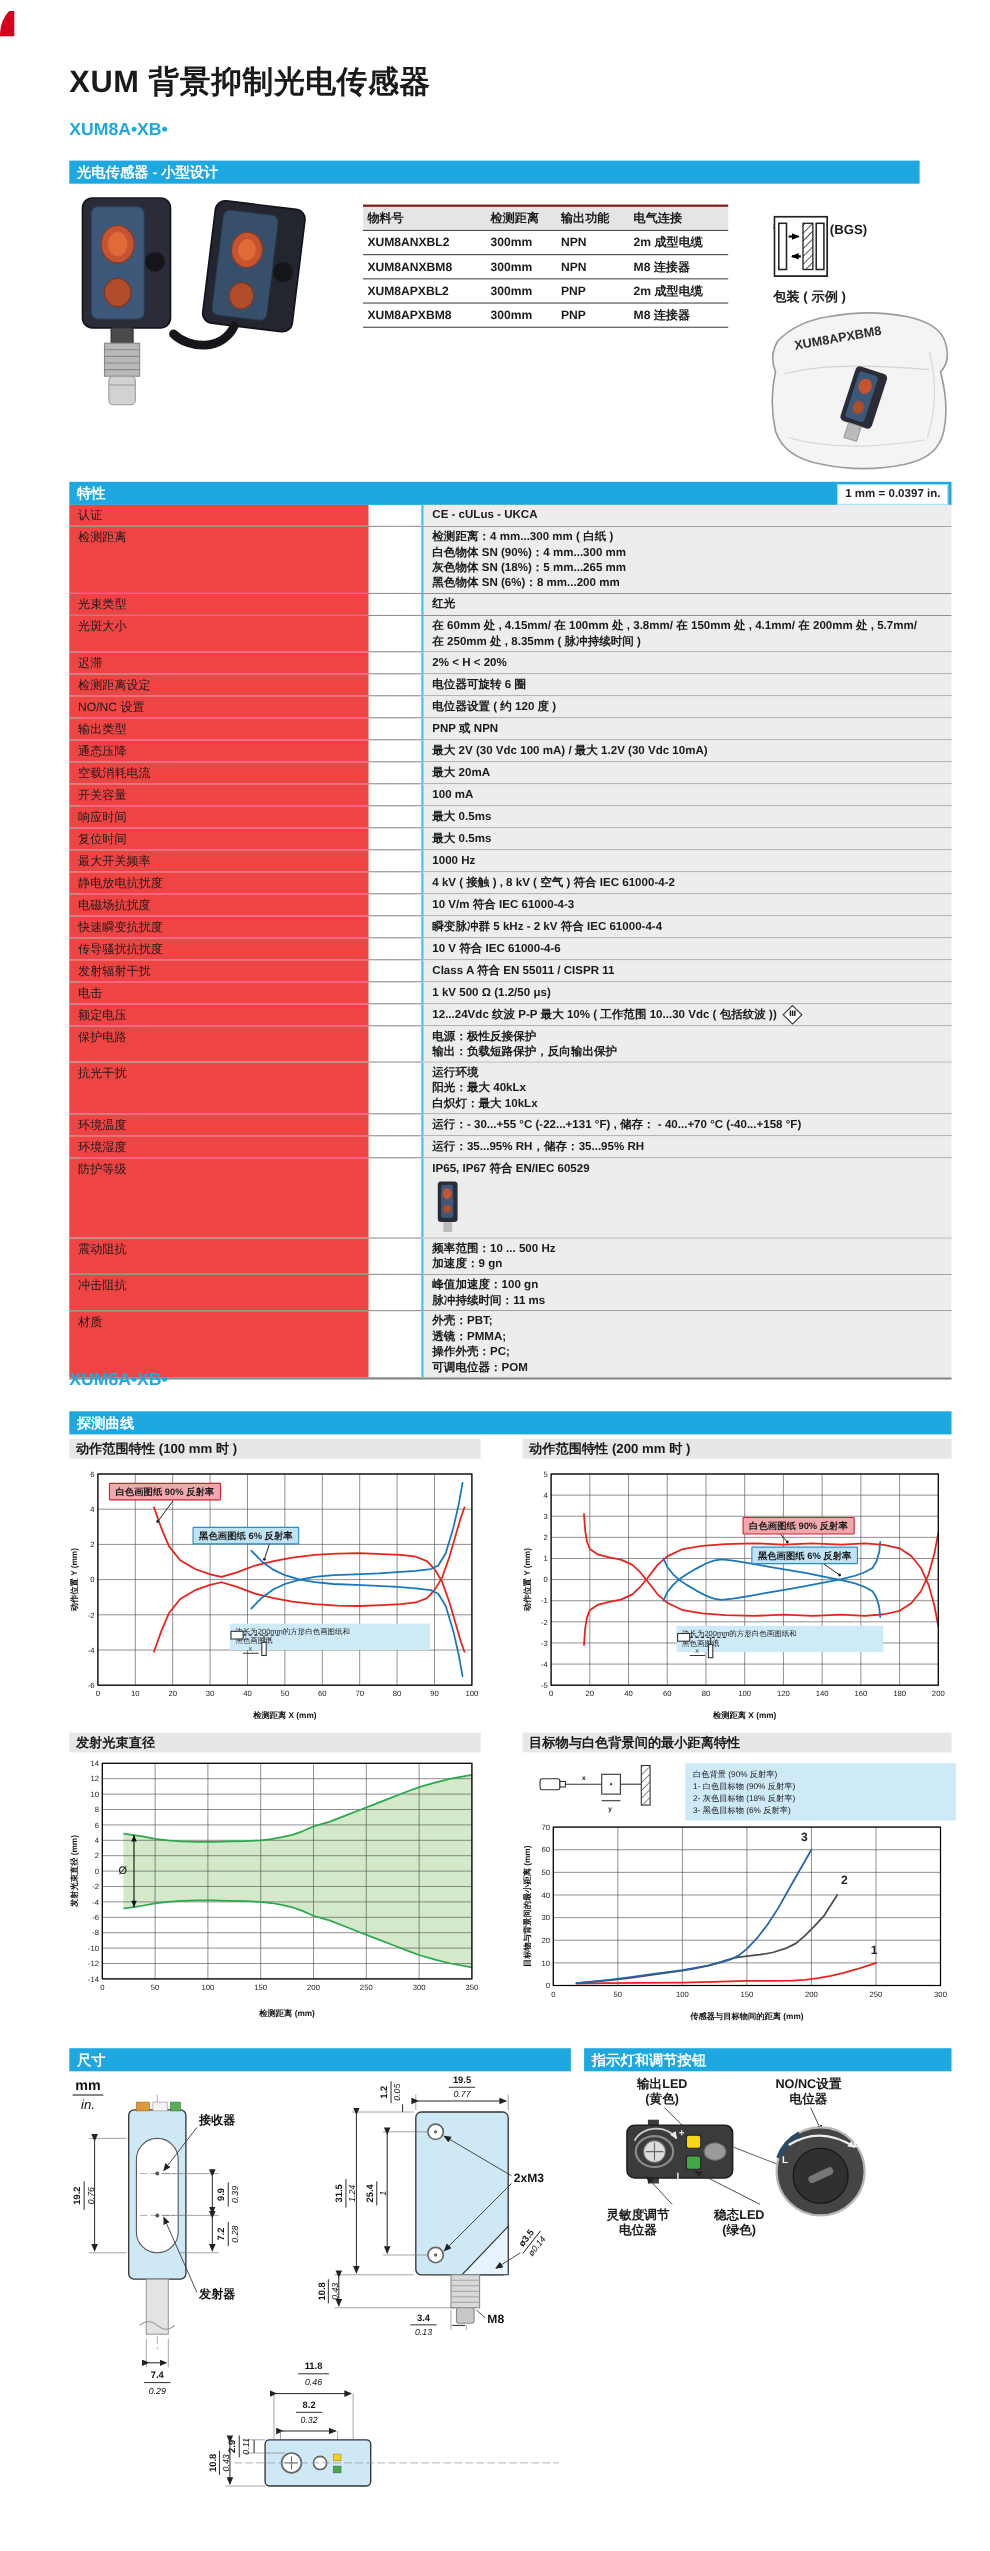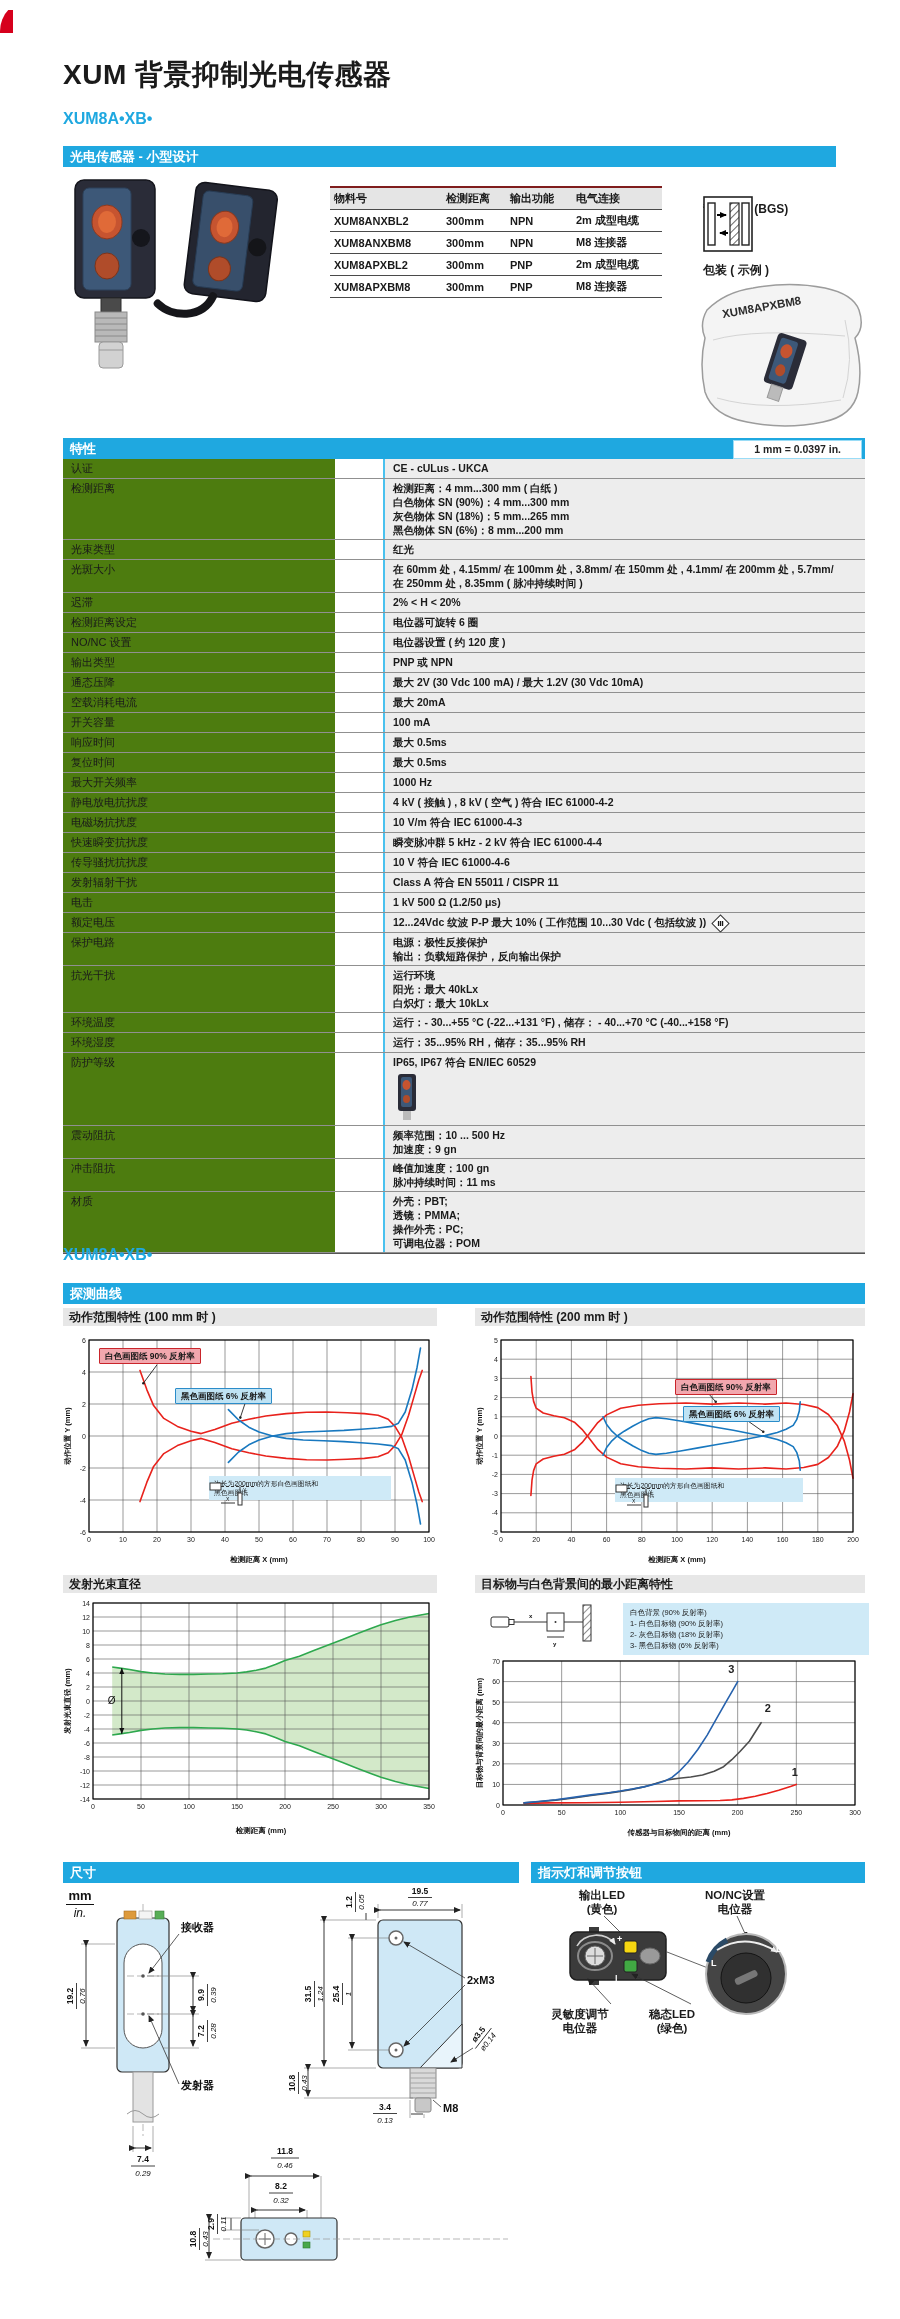--- a/index.html
+++ b/index.html
@@ -5,30 +5,30 @@
   html,body{margin:0;padding:0;background:#fff;}
   #page{position:relative;width:900px;height:2319px;background:#fff;overflow:hidden;
         font-family:"Liberation Sans","DejaVu Sans",sans-serif;color:#1a1a1a;border-radius:31px;}
   .abs{position:absolute;}
   #brand-mark{left:0;top:10px;width:13px;height:23px;background:#d6001c;}
   #page-title{left:63px;top:56px;font-size:28px;font-weight:700;letter-spacing:0.5px;}
   .model-heading{left:63px;font-size:16px;font-weight:700;color:#1fa8e0;}
   .cyanbar{background:#1fa8e0;color:#fff;font-size:13px;font-weight:700;
            display:flex;align-items:center;padding-left:7px;box-sizing:border-box;height:21px;}
   .unitbox{position:absolute;right:3px;top:2px;height:17px;background:#fff;border:1px solid #9adcf6;
-           font-size:10.5px;font-weight:700;color:#222;line-height:16px;padding:0 20px;}
+           font-size:10.5px;font-weight:700;color:#222;line-height:16px;padding:0 6px;}
   
   #product-table{left:330px;top:186px;width:332px;font-size:11px;}
   .pt-row{display:flex;border-bottom:1px solid #4a4a4a;height:21px;align-items:center;font-weight:700;}
   .pt-head{background:#e5e5e5;border-top:2px solid #7f1d1d;border-bottom:1px solid #4a4a4a;font-family:Liberation Serif, serif;}
   .pt-c0{width:112px;padding-left:4px;}.pt-c1{width:64px;}.pt-c2{width:66px;}.pt-c3{width:86px;}
   
   #spec-table{left:63px;top:459px;width:802px;border-bottom:1px solid #555;}
   .spec-row{display:flex;border-bottom:1px solid #909090;min-height:19px;}
-  .spec-label{width:272px;background:#4d7c0f;padding:2px 8px;font-size:11px;box-sizing:border-box;}
+  .spec-label{width:272px;background:#ef4444;padding:2px 8px;font-size:11px;box-sizing:border-box;}
   .spec-value{flex:1;background:#ededed;border-left:2px solid #49c1ee;padding:2px 8px;
               font-size:10.5px;font-weight:700;box-sizing:border-box;margin-left:48px;}
   .spec-line{line-height:14px;}
   .badge{display:inline-block;width:11px;height:11px;border:1px solid #333;transform:rotate(45deg);
          margin-left:8px;vertical-align:middle;background:#fff;}
   .badge span{display:block;transform:rotate(-45deg);font-size:7px;font-weight:700;text-align:center;line-height:11px;}
   .ipimg{display:block;margin:4px 0 2px 2px;}
   
   .chart-wrap{position:absolute;}
   .subhdr{background:#e7e7e7;height:18px;line-height:18px;font-size:12px;font-weight:700;

